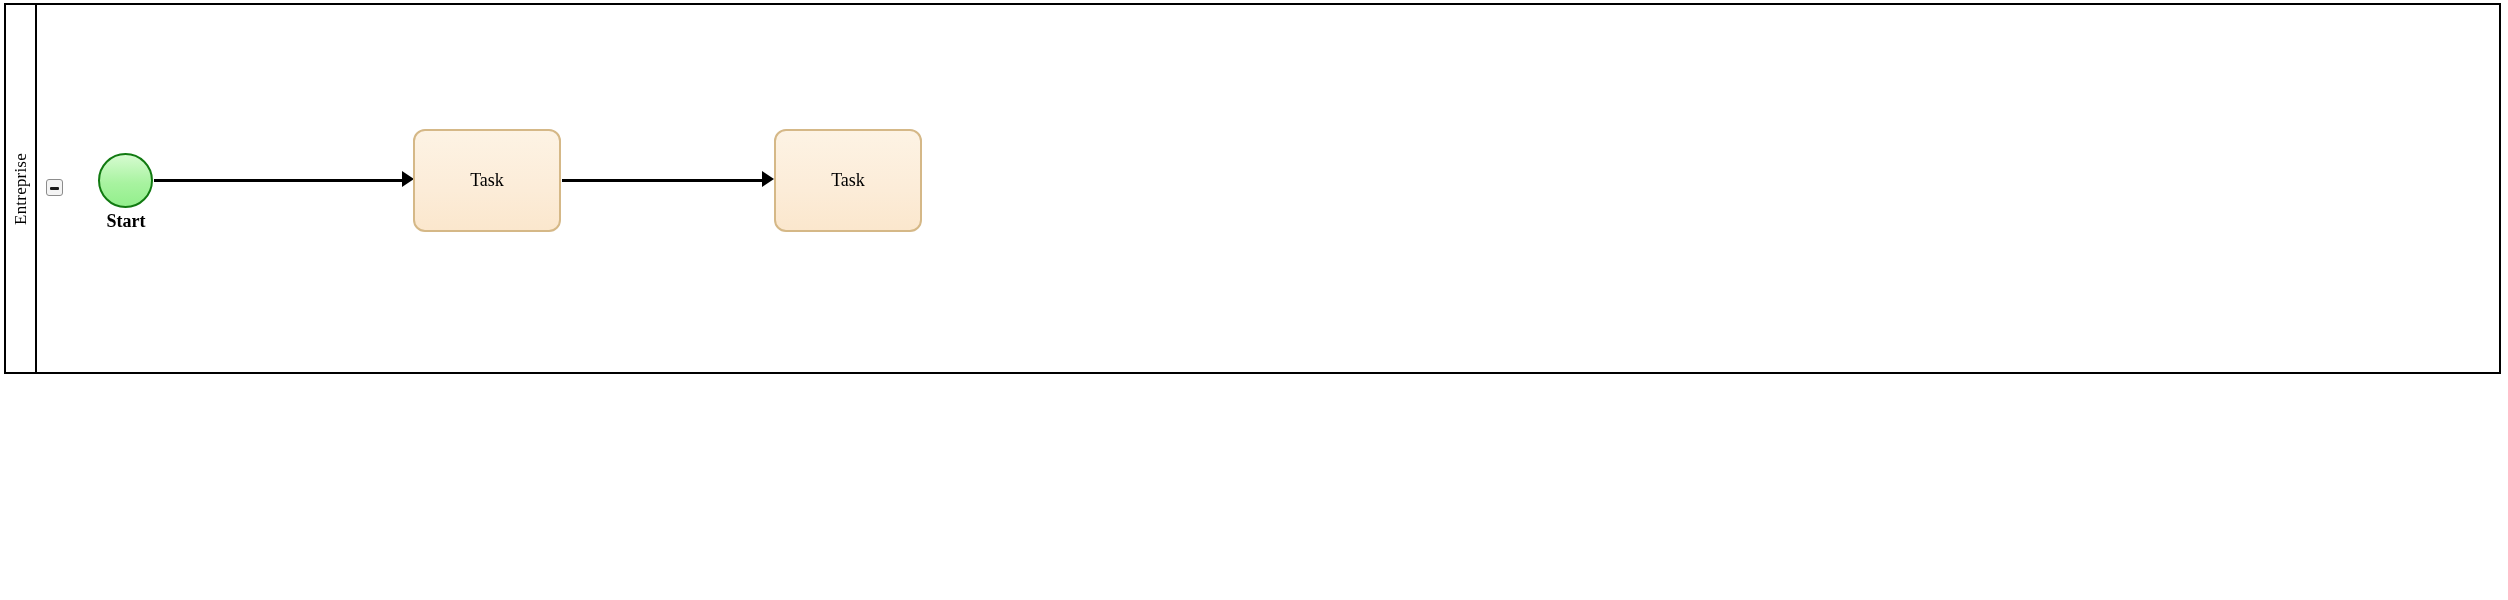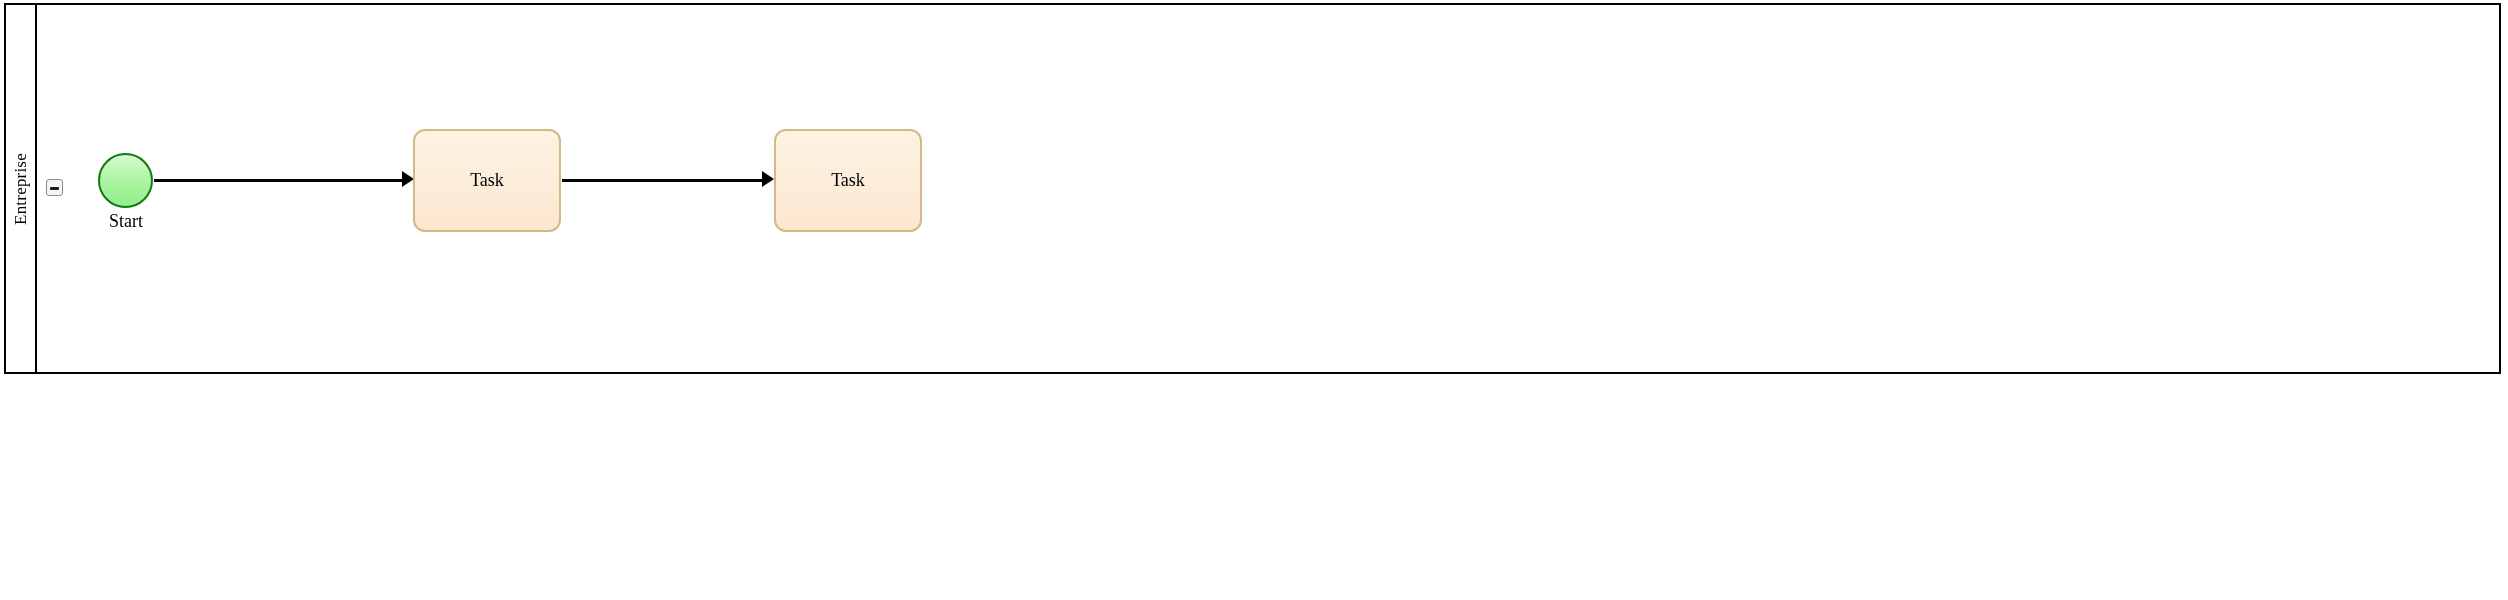--- a/index.html
+++ b/index.html
@@ -94,20 +94,21 @@
   }
   .start-label {
     position: absolute;
     left: 60px;
     top: 206px;
     width: 120px;
     text-align: center;
     font-family: "Liberation Serif", serif;
     font-size: 18px;
     color: #000000;
+    font-weight: bold;
   }
 
   
   .task {
     position: absolute;
     top: 124px;
     width: 148px;
     height: 103px;
     border: 2px solid #d5b887;
     border-radius: 12px;

